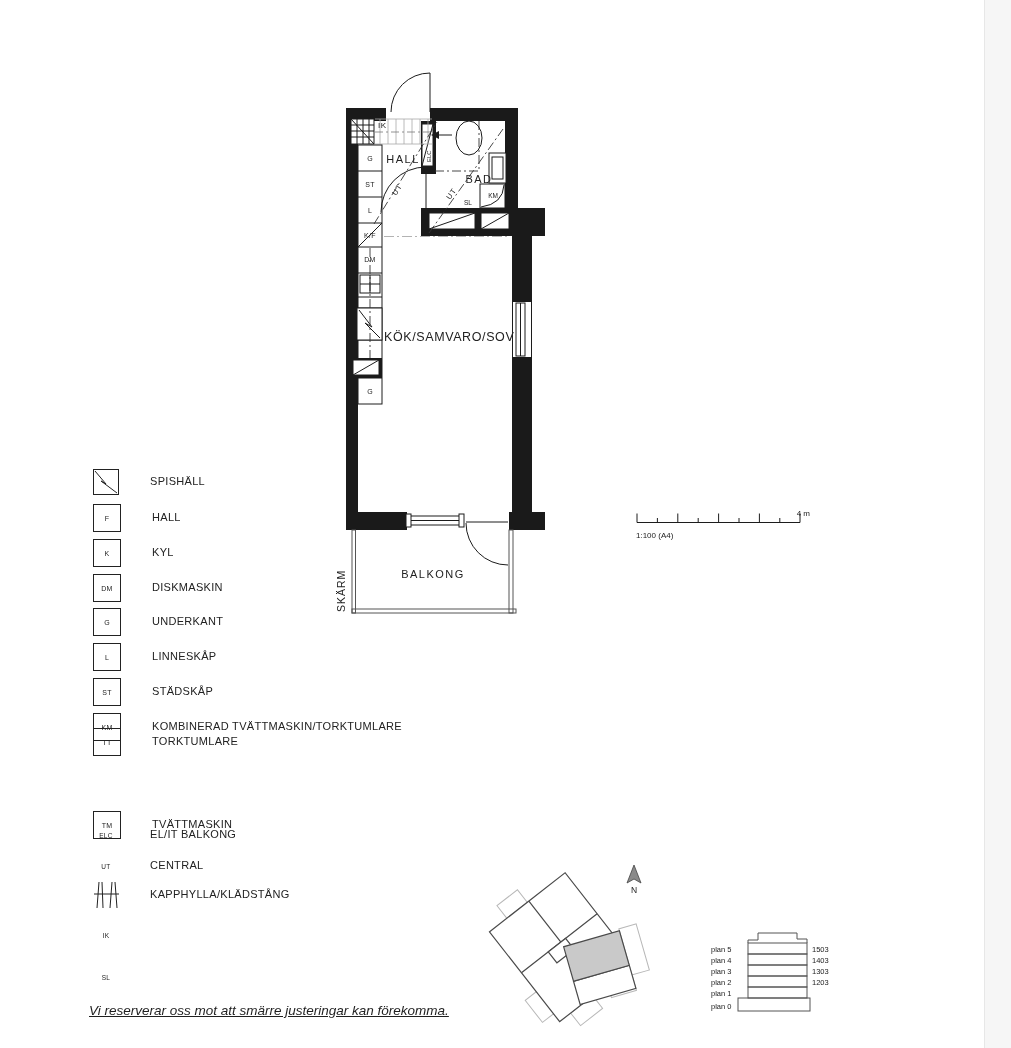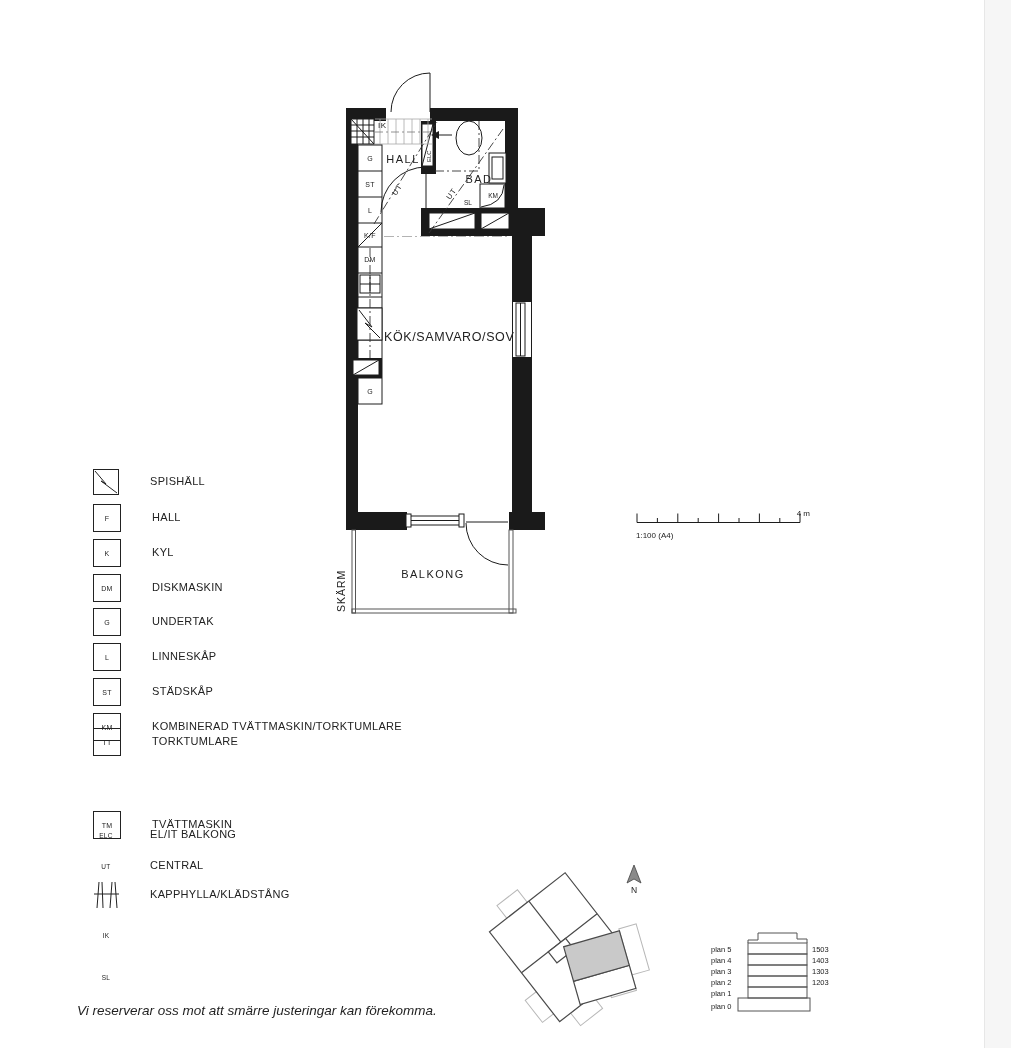--- a/index.html
+++ b/index.html
@@ -20,21 +20,21 @@
   .site{stroke:#4a4a4a;stroke-width:1.2;fill:#fff;}
   .cab-label{font-size:7px;letter-spacing:0.3px;}
   .room-label{font-size:11px;letter-spacing:1.5px;}
   
   #legend{position:absolute;left:93px;top:0;width:360px;}
   .lg-row{position:absolute;left:0;display:flex;align-items:center;}
   .lg-sym{width:26px;height:26px;flex:0 0 26px;display:flex;align-items:center;justify-content:center;}
   .lg-box{border:1px solid #222;font-size:7px;letter-spacing:0.2px;}
   .lg-code{font-size:6.5px;letter-spacing:0.3px;justify-content:center;}
   .lg-label{margin-left:31px;font-size:11px;letter-spacing:0.3px;white-space:pre-line;line-height:1.45;text-align:center;}
-  #disclaimer{position:absolute;left:77px;top:1003px;font-size:13.5px;font-style:italic;color:#1f1f1f;}
+  #disclaimer{position:absolute;left:89px;top:1003px;font-size:13.5px;font-style:italic;color:#1f1f1f;text-decoration:underline;}
 </style>
 </head>
 <body>
 
 <div id="screen">
 
 
   <svg id="plan-svg" width="1011" height="1048" viewBox="0 0 1011 1048">
 
     <g>
@@ -243,21 +243,21 @@
     <div class="lg-row" style="top:539px">
       <span class="lg-sym lg-box">K</span>
       <span class="lg-label">KYL</span>
     </div>
     <div class="lg-row" style="top:574px">
       <span class="lg-sym lg-box">DM</span>
       <span class="lg-label">DISKMASKIN</span>
     </div>
     <div class="lg-row" style="top:608px">
       <span class="lg-sym lg-box">G</span>
-      <span class="lg-label">UNDERTAK</span>
+      <span class="lg-label">UNDERKANT</span>
     </div>
     <div class="lg-row" style="top:643px">
       <span class="lg-sym lg-box">L</span>
       <span class="lg-label">LINNESKÅP</span>
     </div>
     <div class="lg-row" style="top:678px">
       <span class="lg-sym lg-box">ST</span>
       <span class="lg-label">STÄDSKÅP</span>
     </div>
     <div class="lg-row" style="top:713px">

